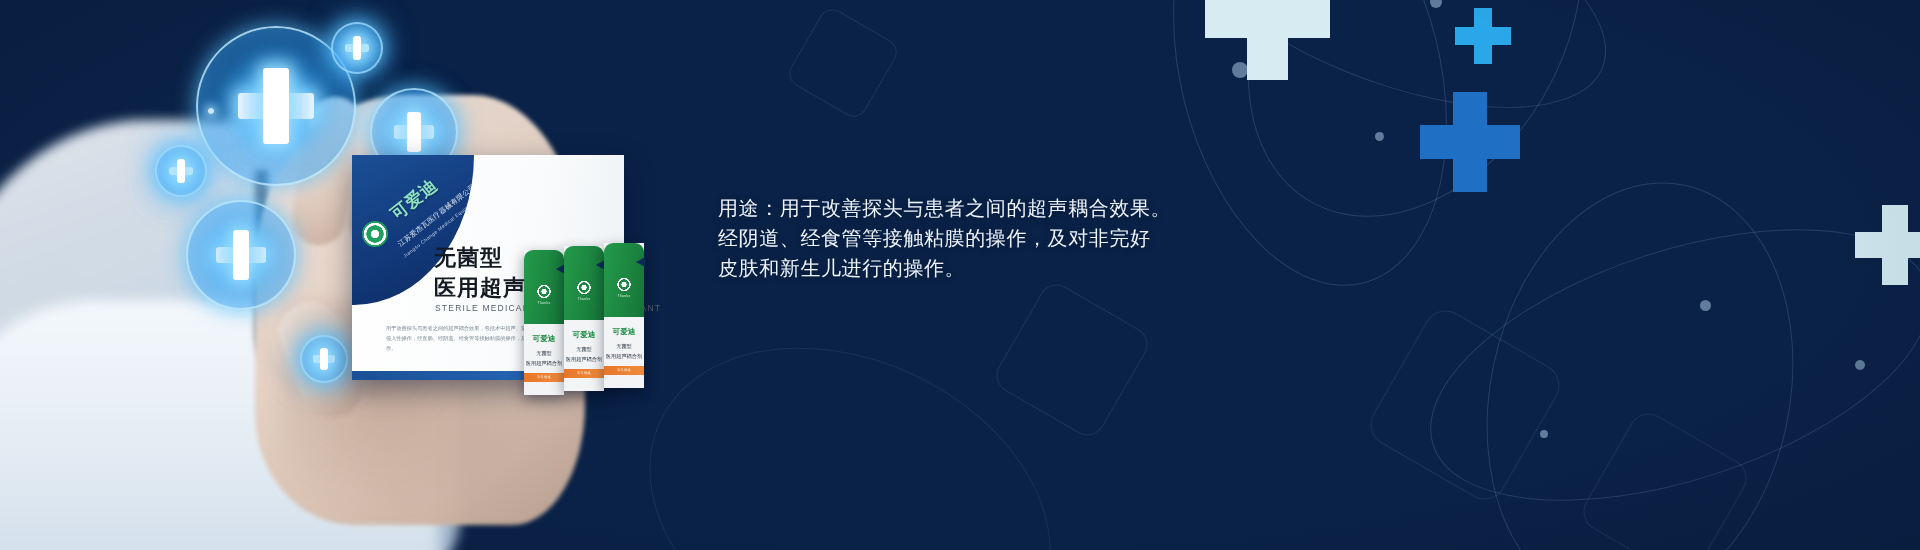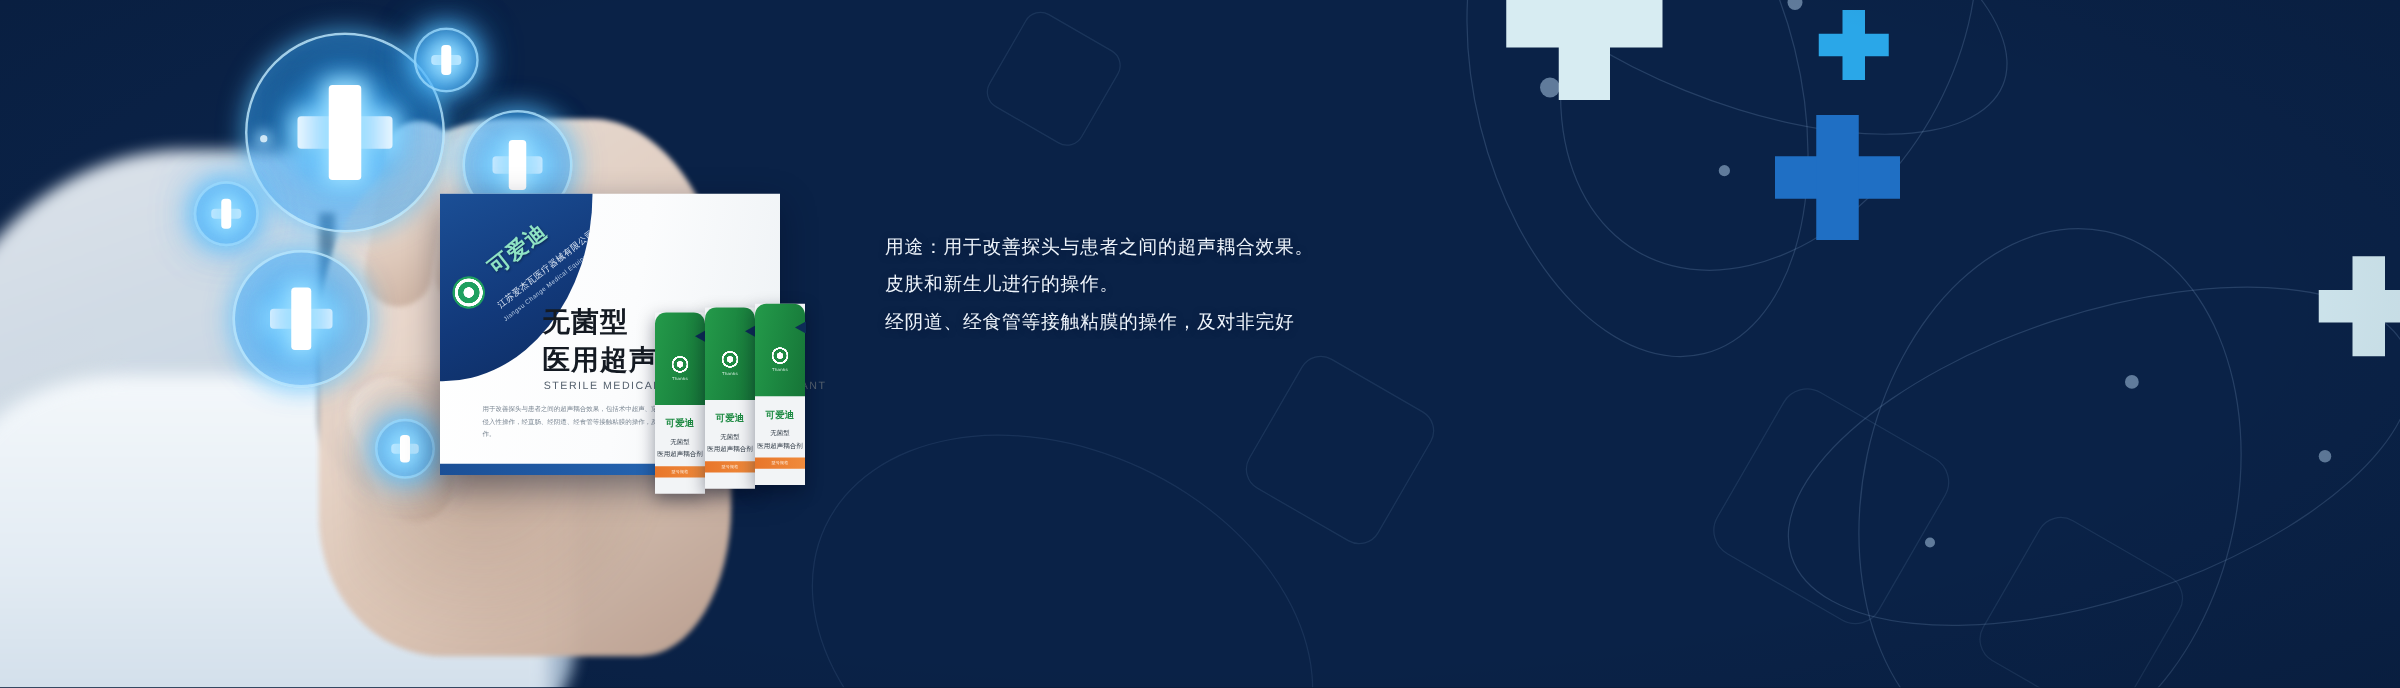--- a/index.html
+++ b/index.html
@@ -159,21 +159,21 @@
     display:block;text-align:center;font-size:3.2px;color:#fff4e8;line-height:9px;letter-spacing:.2px;
   }
 
   
   .copy{position:absolute;left:703px;top:178px;width:640px;}
   .headline{
     font-size:31px;font-weight:bold;color:#ffffff;letter-spacing:3px;margin:0 0 36px 0;
     text-shadow:0 2px 10px rgba(0,20,55,.7);
   }
   .desc{
-    font-size:15px;line-height:30px;color:#eef4fb;letter-spacing:.6px;margin:5px;
+    font-size:20px;line-height:30px;color:#eef4fb;letter-spacing:.6px;margin:15px;
     text-shadow:0 1px 6px rgba(0,18,50,.6);
   }
   .desc p{margin:0;}
 </style>
 </head>
 <body>
 
 <div class="stage">
 
   <div class="bg-layer">
@@ -329,18 +329,18 @@
       <div class="l2">医用超声耦合剂</div>
       <div class="orange">
           <span>型号规格</span>
         </div>
     </div>
   </div>
 
   <div class="copy">
     <div class="desc">
       <p>用途：用于改善探头与患者之间的超声耦合效果。</p>
+      <p>经阴道、经食管等接触粘膜的操作，及对非完好</p>
       <p>皮肤和新生儿进行的操作。</p>
-      <p>经阴道、经食管等接触粘膜的操作，及对非完好</p>
     </div>
   </div>
 
 </div>
 
 </body></html>

